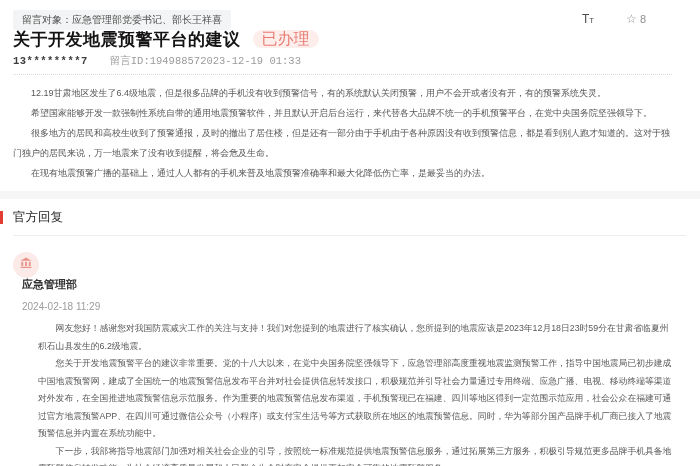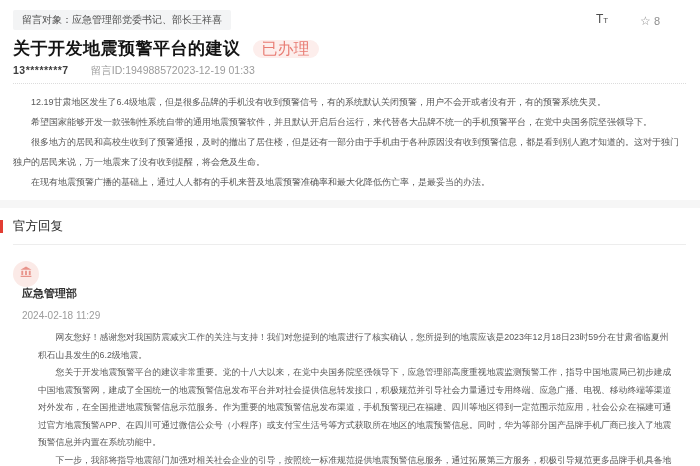--- a/index.html
+++ b/index.html
@@ -3,38 +3,38 @@
 <meta charset="utf-8">
 <style>
   * { margin:0; padding:0; box-sizing:border-box; }
   html,body { background:#fff; }
   .page {
     position:relative; width:700px; height:466px; overflow:hidden;
     background:#fff; font-family:"Liberation Sans","DejaVu Sans",sans-serif;
     color:#333;
   }
   
-  .top { padding:10px 14px 0 13px; }
+  .top { padding:10px 28px 0 13px; }
   .tag-row { display:flex; justify-content:space-between; align-items:flex-start; }
   .recipient-tag {
     display:inline-block; background:var(--tag-bg,#f3f4f5); color:#4f4f4f;
     font-size:10px; line-height:12px; padding:4px 9px; border-radius:2px;
   }
-  .tools { display:flex; align-items:flex-end; gap:32px; margin-right:26px; margin-top:3px; }
+  .tools { display:flex; align-items:flex-start; gap:32px; margin-right:26px; margin-top:3px; }
   .font-size-icon { color:#4c4c4c; font-size:12px; line-height:12px; cursor:pointer; }
   .font-size-icon .small-t { font-size:8px; }
   .star-btn { display:flex; align-items:center; gap:3px; color:#8f8f8f; font-size:11px; cursor:pointer; }
   .star-btn .glyph { font-size:12px; line-height:12px; }
-  .title-row { display:flex; align-items:flex-end; margin-top:9px; }
+  .title-row { display:flex; align-items:flex-start; }
   .post-title { font-size:17px; line-height:19px; font-weight:bold; color:#141414; letter-spacing:.5px; }
   .status-badge {
     margin-left:12px; background:var(--badge-bg,#fdeeec); color:var(--badge-text,#e87c73);
     font-size:16px; line-height:12px; padding:3px 9px; border-radius:10px;
   }
-  .meta-row { display:flex; align-items:center; margin-top:6px; font-size:10.5px; line-height:13px; color:#9b9b9b; }
+  .meta-row { display:flex; align-items:center; margin-top:6px; font-size:10.5px; line-height:13px; color:#9b9b9b;font-family:Liberation Mono, monospace; }
   .meta-phone { color:#3d3d3d; font-weight:bold; letter-spacing:.5px; }
   .meta-id { margin-left:22px; }
   .meta-time { }
   .dotted-divider { margin-top:6px; border-top:1px dotted #dcdcdc; height:0; }
   .question { padding:8px 0 8px 0; font-size:9px; line-height:20px; color:#585858; }
   .question p { text-indent:2em; }
   .question p.salutation { text-indent:0; }
   
   .band { height:8px; background:var(--band,#f6f6f6); width:700px; }
   

